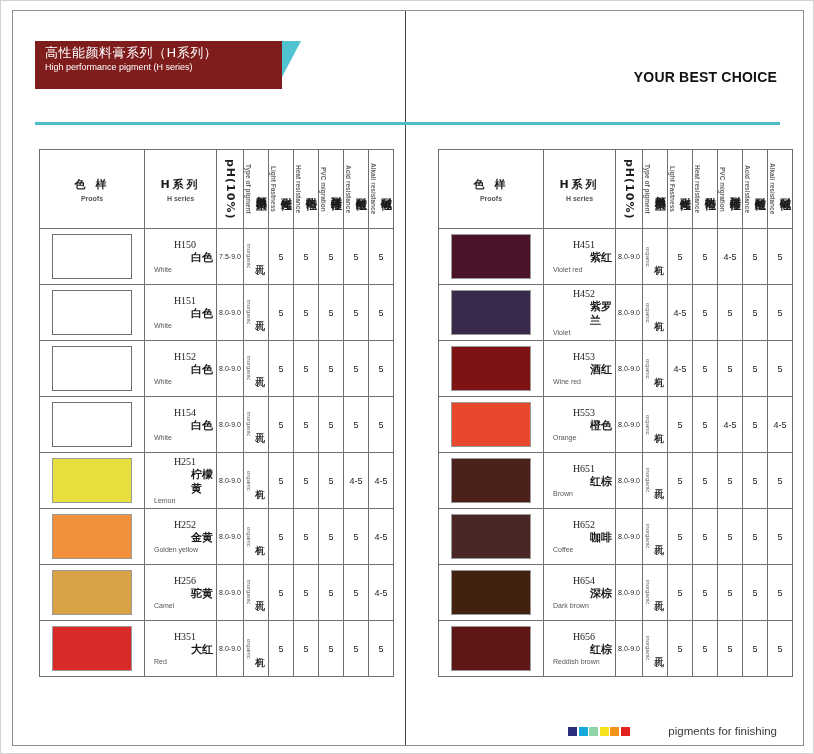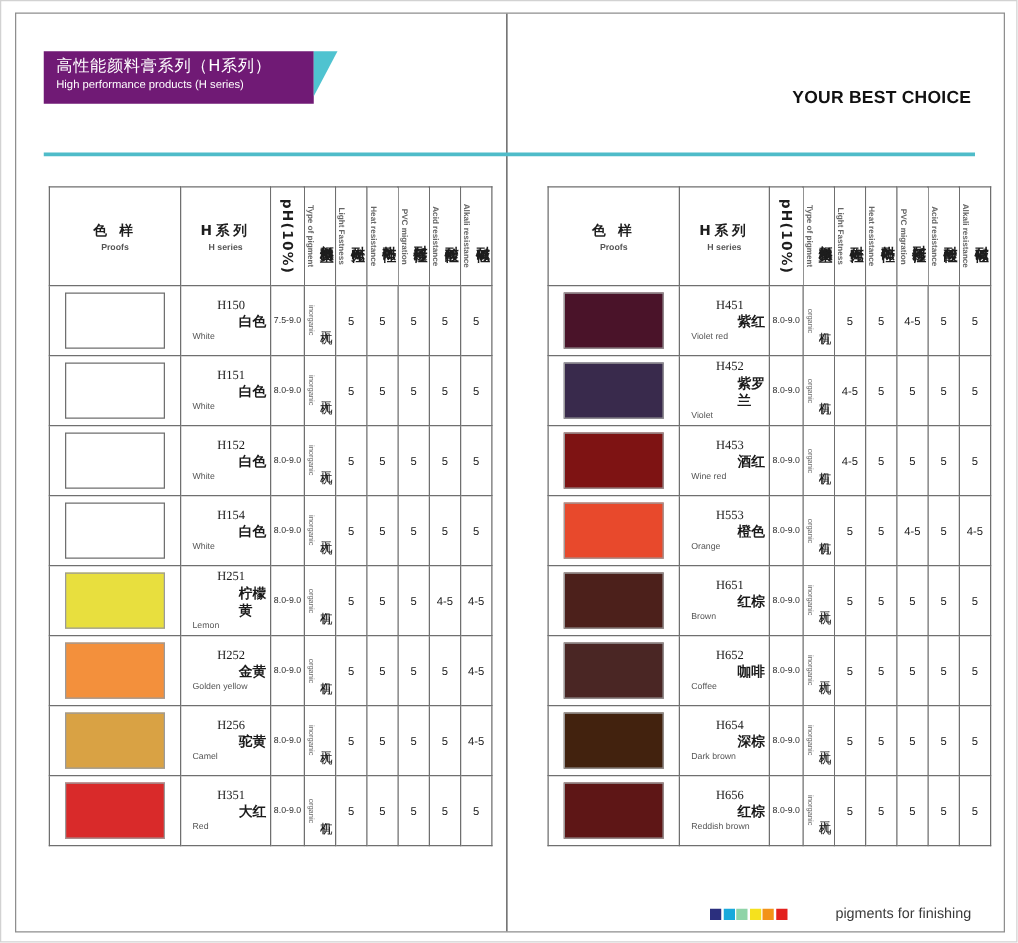--- a/index.html
+++ b/index.html
@@ -21,23 +21,24 @@
     background:#fff;
     box-sizing:border-box;
   }
   .spine{
     position:absolute;left:404px;top:10px;width:1px;height:734px;
     background:#4a4a4a;
   }
 
   
   .banner{
-    position:absolute;left:34px;top:40px;height:42px;width:216px;
-    background:#701a75;
+    position:absolute;left:34px;top:40px;height:48px;width:216px;
+    background:#7f1d1d;
     color:#ffffff;
+    padding-left:31px;
   }
   .banner:after{
     content:"";position:absolute;right:-19px;top:0;
     width:0;height:0;
     border-top:36px solid #4fc3d0;
     border-right:19px solid transparent;
   }
   .banner .b-cn{
     position:absolute;left:10px;top:3px;
     font-size:13px;letter-spacing:.5px;white-space:nowrap;
@@ -184,21 +185,21 @@
 </style>
 </head>
 <body>
 
 <div class="page">
   <div class="sheet"></div>
   <div class="spine"></div>
 
   <div class="banner">
     <div class="b-cn">高性能颜料膏系列（H系列）</div>
-    <div class="b-en">High performance products (H series)</div>
+    <div class="b-en">High performance pigment (H series)</div>
   </div>
 
   <div class="tagline">YOUR BEST CHOICE</div>
   <div class="rule"></div>
 
   <div class="tbl left">
     <table>
       <thead>
         <tr>
           <th class="c-proof">

